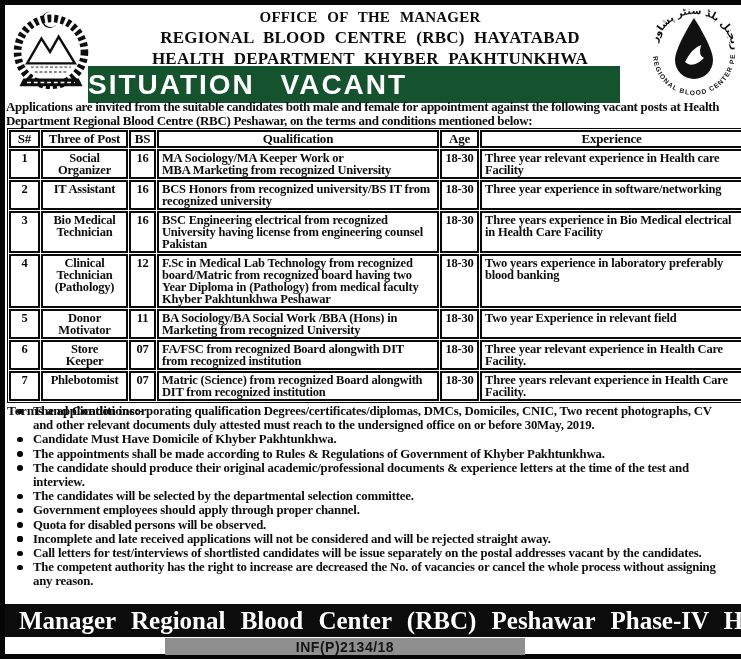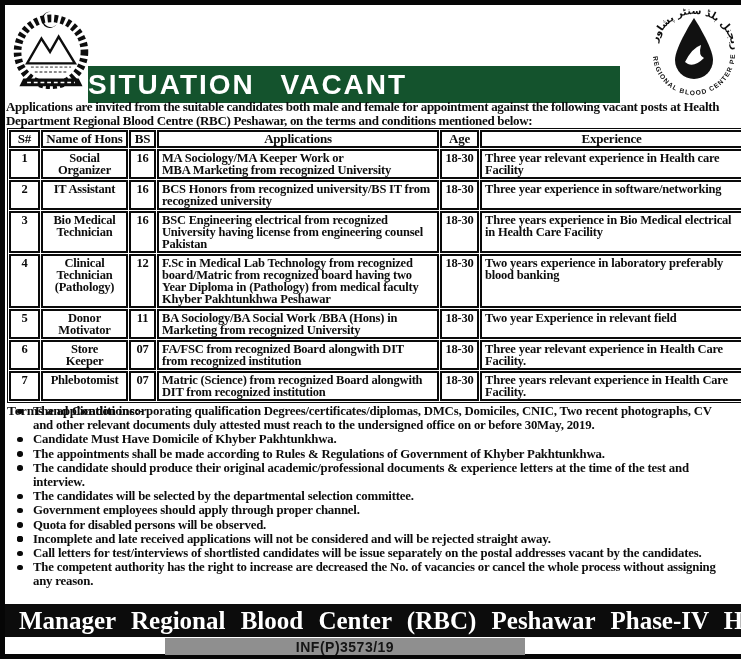--- a/index.html
+++ b/index.html
@@ -48,20 +48,25 @@
   <svg class="left-logo" width="86" height="86" viewBox="0 0 90 90">
     <circle cx="45" cy="48" r="35" fill="none" stroke="#0d0d0d" stroke-width="8" stroke-dasharray="4 3"></circle>
     <circle cx="45" cy="48" r="29" fill="#fff"></circle>
     <path d="M45,6 a8,8 0 1 0 6,13 a8.5,8.5 0 1 1 -6,-13 Z" fill="#0d0d0d"></path>
     <path d="M20,60 L35,34 L44,48 L53,32 L70,60 Z" fill="none" stroke="#0d0d0d" stroke-width="2.5"></path>
     <path d="M24,64 h42 M28,69 h34" stroke="#8a8a8a" stroke-width="2" stroke-dasharray="3 2"></path>
     <path d="M16,76 L74,76 L78,84 L12,84 Z" fill="#0d0d0d"></path>
     <path d="M20,80 h50" stroke="#fff" stroke-width="1.5" stroke-dasharray="4 3"></path>
   </svg>
 
+  <div class="header-text">
+    <div class="h1">OFFICE OF THE MANAGER</div>
+    <div class="h2">REGIONAL BLOOD CENTRE (RBC) HAYATABAD</div>
+    <div class="h2">HEALTH DEPARTMENT KHYBER PAKHTUNKHWA</div>
+  </div>
 
   <svg class="right-logo" width="92" height="106" viewBox="0 0 92 106">
     <defs>
       <path id="arcTop" d="M 8,50 A 38,38 0 0 1 84,50"></path>
       <path id="arcBot" d="M 5,52 A 41,41 0 0 0 87,52"></path>
     </defs>
     <text class="urdu" font-size="10" font-weight="bold" fill="#0d0d0d">
       <textPath href="#arcTop" startOffset="8%">ریجنل بلڈ سنٹر پشاور</textPath>
     </text>
     <text font-family="Liberation Sans, sans-serif" font-size="6.6" font-weight="bold" letter-spacing="1.1" fill="#0d0d0d">
@@ -83,23 +88,23 @@
       <col style="width:31px">
         <col style="width:87px">
         <col style="width:27px">
       <col style="width:282px">
         <col style="width:39px">
         <col style="width:263px">
     </colgroup>
     <thead>
       <tr>
         <th>S#</th>
-        <th>Name of Hons</th>
+        <th>Three of Post</th>
         <th>BS</th>
-        <th>Applications</th>
+        <th>Qualification</th>
         <th>Age</th>
         <th>Experience</th>
       </tr>
     </thead>
     <tbody>
       <tr>
         <td class="c-center">1</td>
         <td class="c-center pre">Social
 Organizer</td>
         <td class="c-center">16</td>
@@ -194,15 +199,15 @@
     <div class="term-item"><span class="dot"></span><span class="pre">Call letters for test/interviews of shortlisted candidates will be issue separately on the postal addresses vacant by the candidates.</span></div>
     <div class="term-item"><span class="dot"></span><span class="pre">The competent authority has the right to increase are decreased the No. of vacancies or cancel the whole process without assigning
 any reason.</span></div>
   </div>
 
   <div class="footer-banner">
     <span>Manager Regional Blood Center (RBC) Peshawar Phase-IV Hayatabad</span>
   </div>
 
   <div class="inf-bar">
-    <span>INF(P)3573/19</span>
+    <span>INF(P)2134/18</span>
   </div>
 </div>
 
 </body></html>

